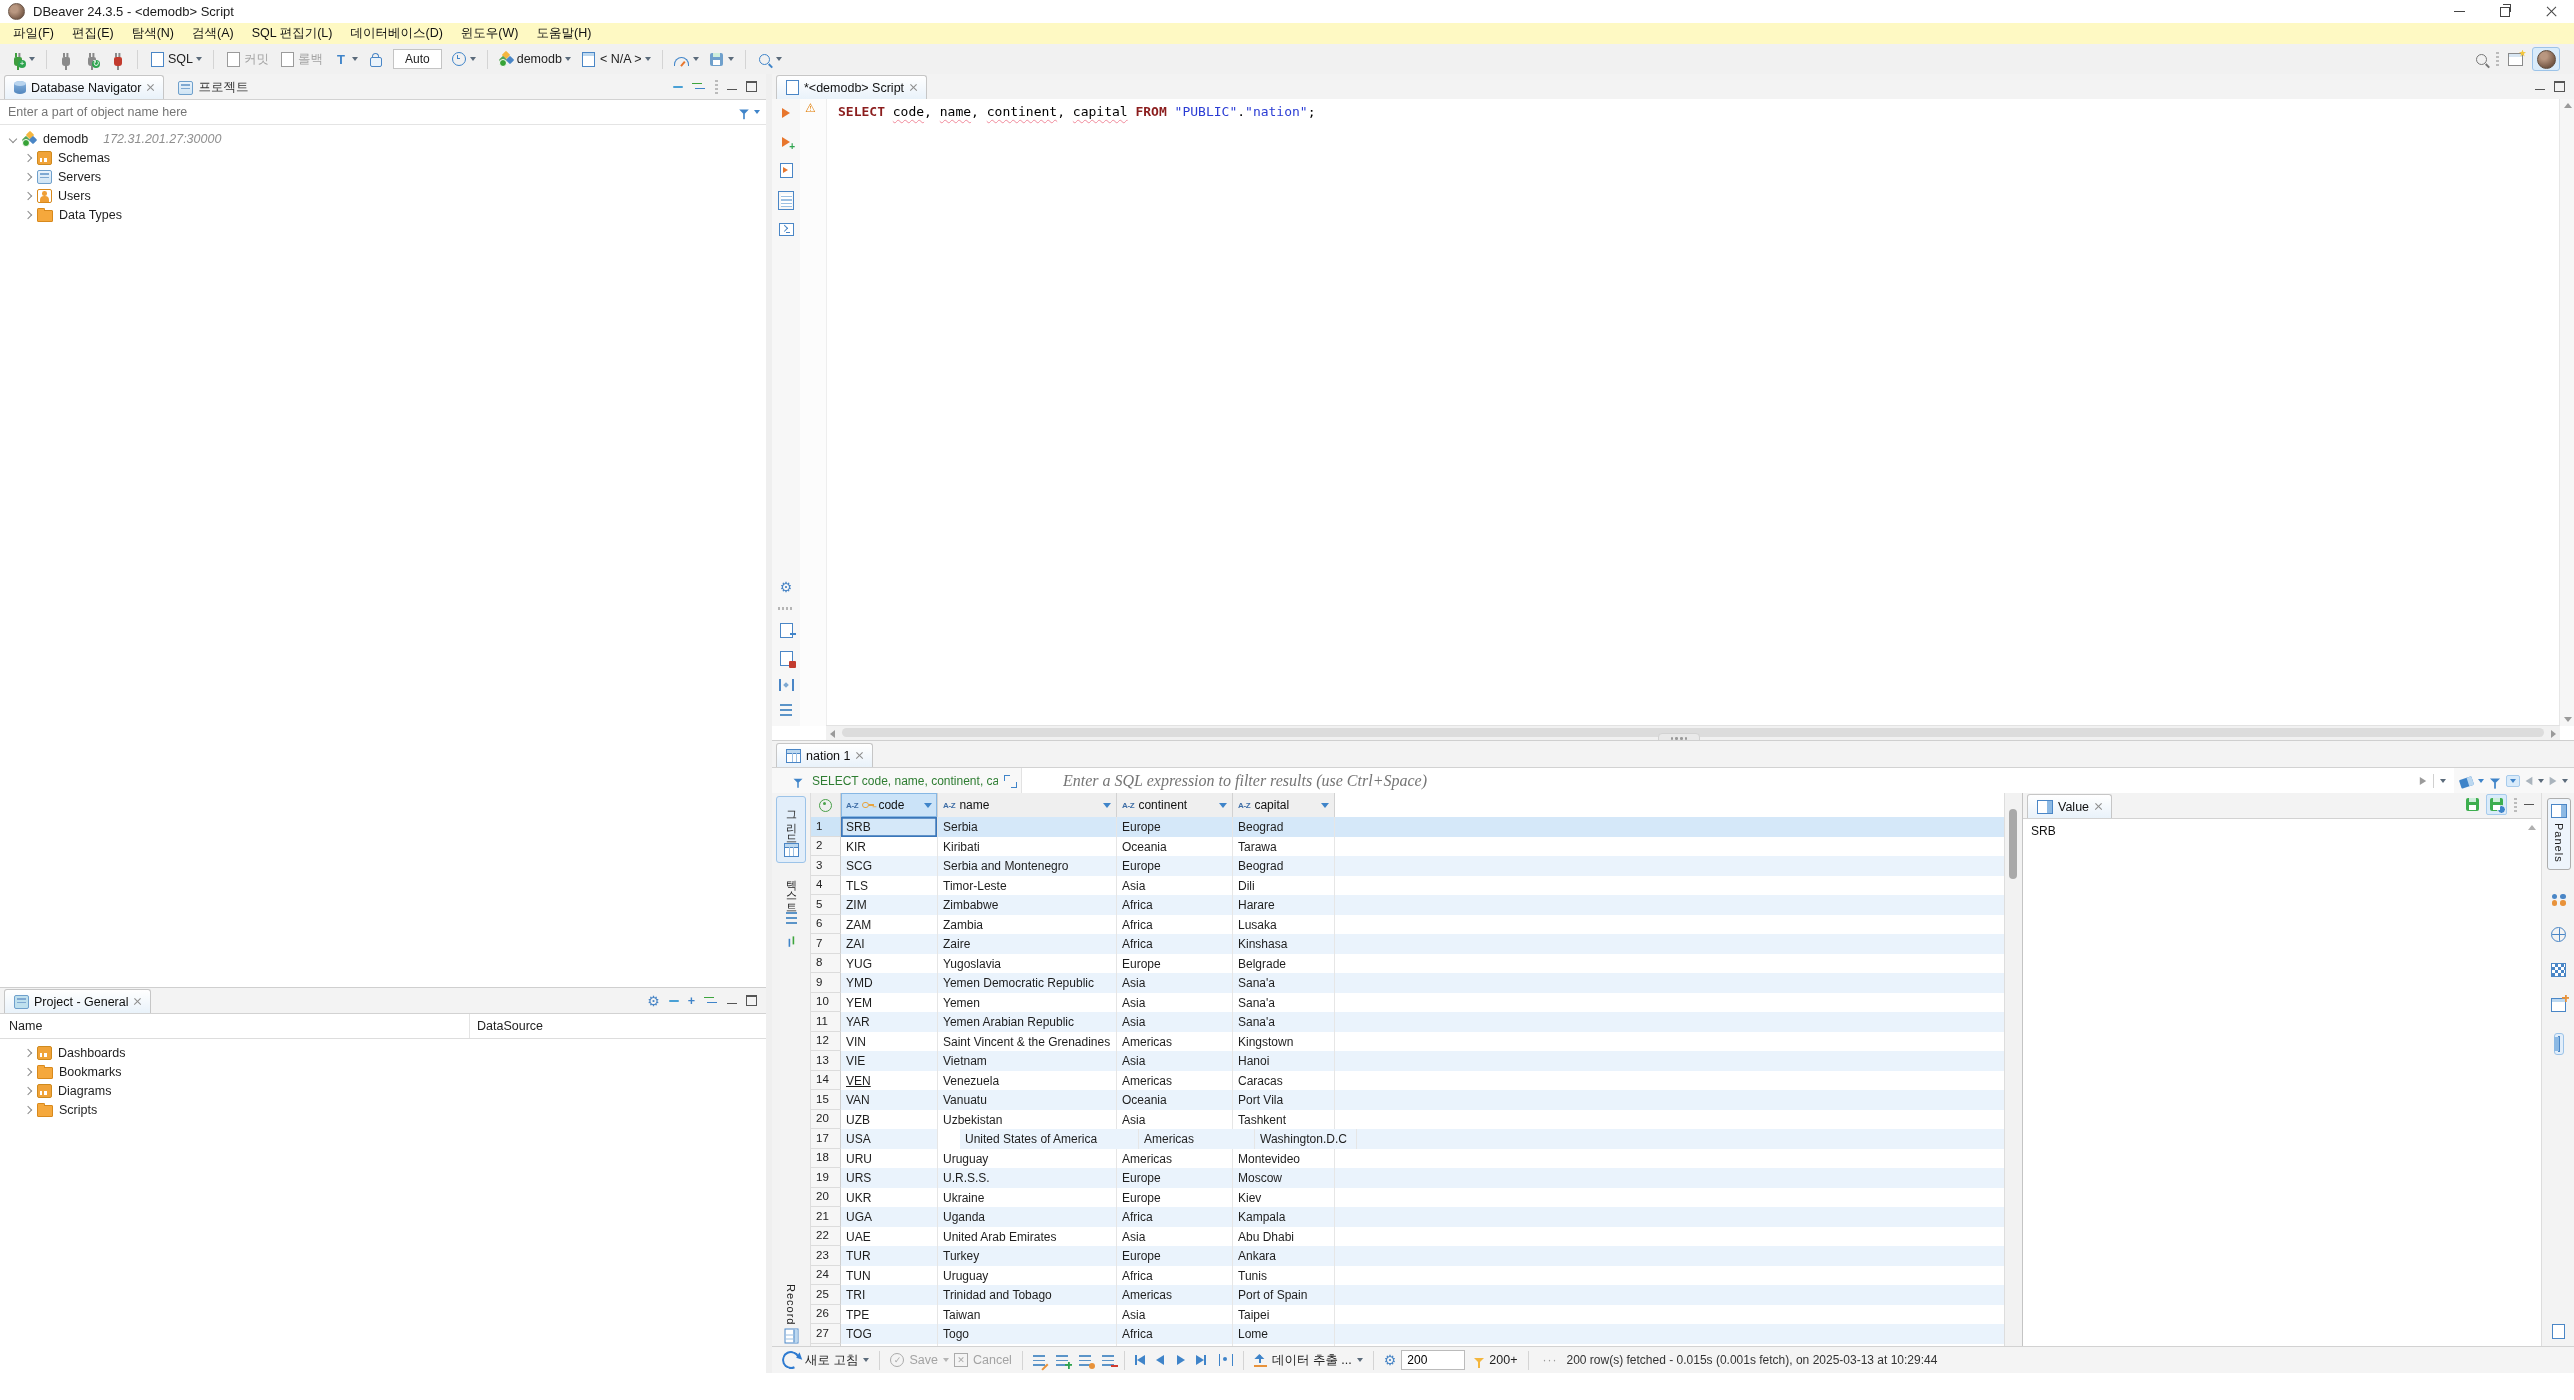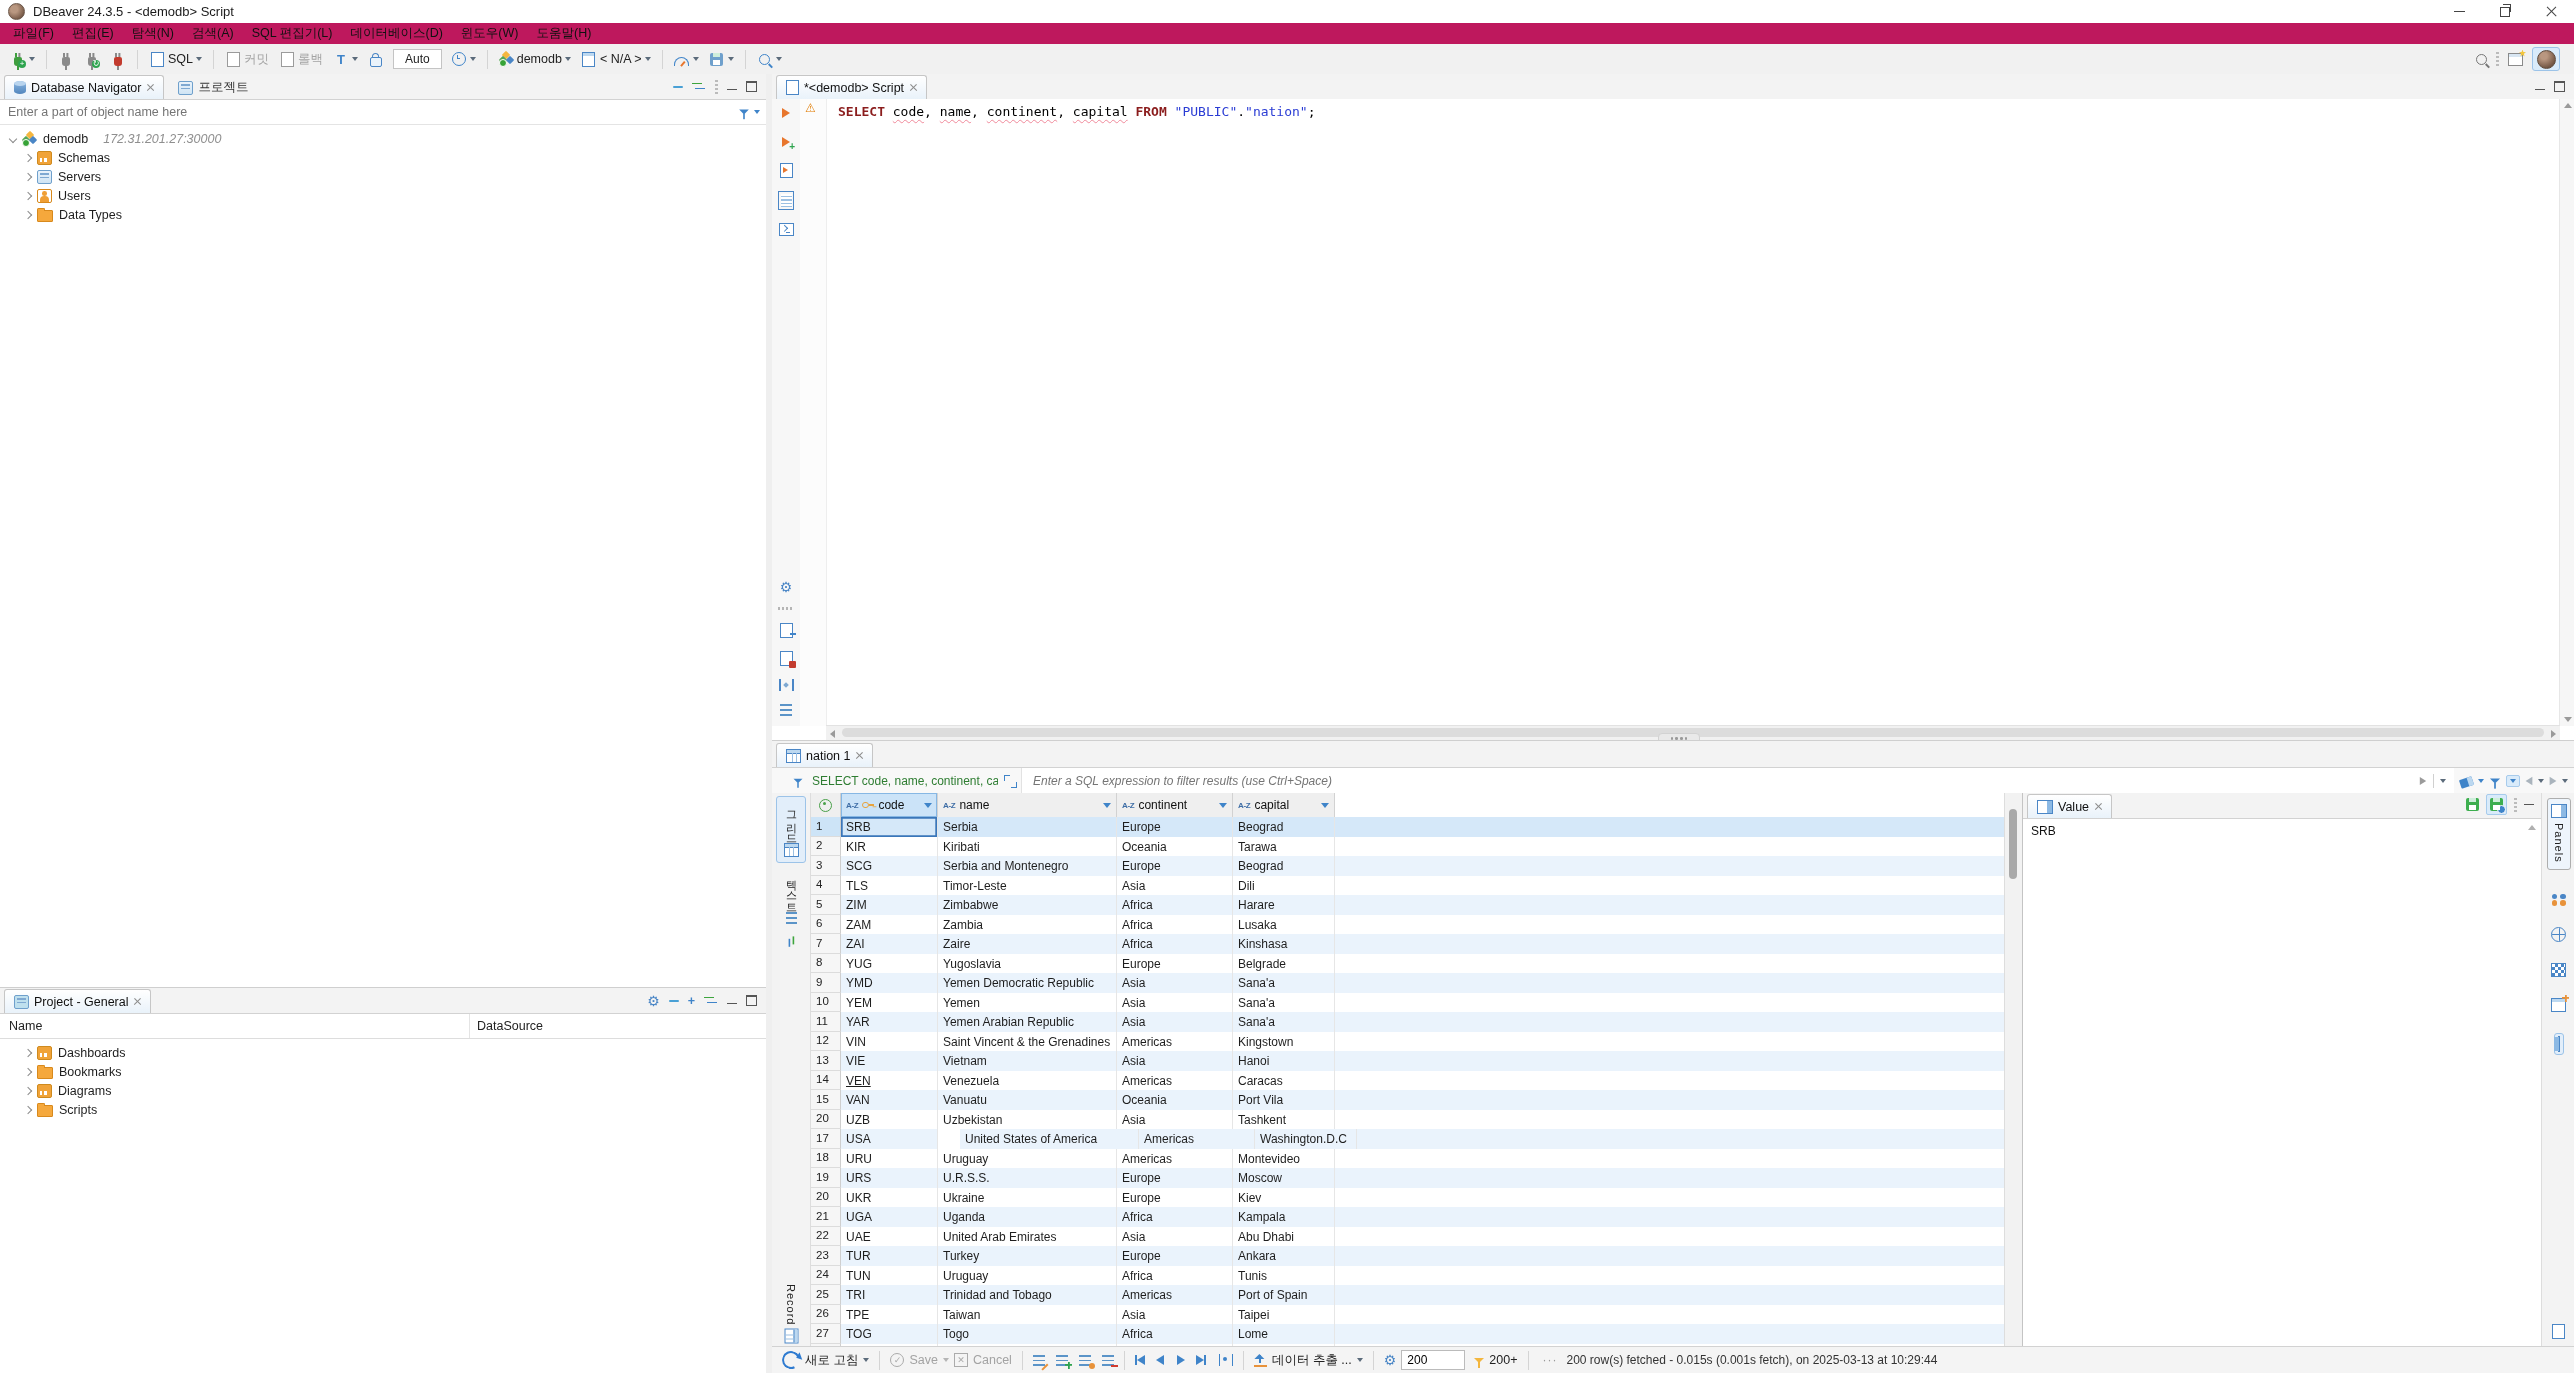--- a/index.html
+++ b/index.html
@@ -11,21 +11,21 @@
   .title-text{margin-left:8px;font-size:13px;color:#1b1b1b;}
   .win-controls{margin-left:auto;display:flex;height:100%;}
   .win-btn{width:46px;height:100%;display:flex;align-items:center;justify-content:center;}
   .minbar{width:11px;height:1.4px;background:#444;}
   .restore{width:8px;height:8px;border:1.2px solid #444;position:relative;background:#fff;}
   .restore::before{content:"";position:absolute;top:-3.6px;left:2.4px;width:7px;height:7px;border:1.2px solid #444;border-bottom:none;border-left:none;}
   .xbars{width:11px;height:11px;position:relative;}
   .xbars::before,.xbars::after{content:"";position:absolute;left:-1px;top:5px;width:13px;height:1.4px;background:#444;}
   .xbars::before{transform:rotate(45deg);}.xbars::after{transform:rotate(-45deg);}
   
-  .menubar{position:absolute;left:0;top:23px;right:0;height:21px;background:#be185d;border-bottom:1px solid #e2e2e2;display:flex;align-items:center;padding-left:4px;}
+  .menubar{position:absolute;left:0;top:23px;right:0;height:21px;background:#fef9c3;border-bottom:1px solid #e2e2e2;display:flex;align-items:center;padding-left:4px;}
   .menu-item{padding:2px 9px;font-size:12.5px;color:#111;}
   
   .toolbar{position:absolute;left:0;top:44px;right:0;height:30px;background:#f1f1f1;border-bottom:1px solid #d9d9d9;display:flex;align-items:center;padding:0 6px;gap:2px;}
   .tbtn{display:flex;align-items:center;gap:3px;padding:2px 4px;border-radius:3px;}
   .tsep{width:1px;height:19px;background:#d4d4d4;margin:0 5px;flex:none;}
   .tri{width:0;height:0;border-left:4px solid transparent;border-right:4px solid transparent;border-top:5px solid #5b6b7b;flex:none;}
   .tri.blue{border-top-color:#3f84c9;}
   .tri.sm{border-left-width:3.5px;border-right-width:3.5px;border-top-width:4.5px;}
   .lbl{font-size:12.5px;color:#222;}
   .lbl.dis{color:#a3a3a3;}
@@ -142,21 +142,21 @@
   
   .results{position:absolute;left:0;right:0;top:666px;bottom:0;background:#fff;border-top:1px solid #cfcfcf;}
   .res-tabbar{height:26px;background:#f3f3f3;border-bottom:1px solid #d2d2d2;display:flex;align-items:flex-end;}
   .res-filterbar{height:26px;background:#f8f8f8;border-bottom:1px solid #d9d9d9;display:flex;align-items:center;padding-left:20px;}
   .filter-prefix{color:#2e7d32;font-size:12px;margin:0 6px 0 8px;white-space:nowrap;overflow:hidden;max-width:186px;}
   .expand-ic{width:13px;height:13px;position:relative;flex:none;margin-right:4px;}
   .expand-ic::before,.expand-ic::after{content:"";position:absolute;width:5px;height:5px;border:1.6px solid #3f84c9;}
   .expand-ic::before{left:0;top:0;border-right:none;border-bottom:none;}
   .expand-ic::after{right:0;bottom:0;border-left:none;border-top:none;}
   .filter-input-wrap{flex:1;align-self:stretch;background:#fff;border-left:1px solid #e2e2e2;display:flex;align-items:center;padding-left:9px;}
-  .filter-input-wrap input{flex:1;border:none;outline:none;font-style:italic;color:#9a9a9a;font-size:12px;font-family:Liberation Sans, sans-serif;background:transparent;}
+  .filter-input-wrap input{flex:1;border:none;outline:none;font-style:italic;color:#9a9a9a;font-size:16px;font-family:Liberation Serif, serif;background:transparent;margin-left:30px;}
   .fi-controls{display:flex;align-items:center;gap:6px;padding-right:8px;}
   .fb-icons{display:flex;align-items:center;gap:5px;padding:0 6px;}
   .dd-hl{background:#d9ebfa;border:1px solid #a7cbec;border-radius:2px;padding:3px 3px;display:flex;}
   .eraser-ic{width:13px;height:9px;background:#3f84c9;border-radius:1px;transform:rotate(-18deg);position:relative;margin-top:2px;}
   .eraser-ic::after{content:"";position:absolute;right:0;top:0;width:5px;height:100%;background:#bcd8f0;}
   .res-main{position:absolute;left:0;right:0;top:52px;bottom:26px;display:flex;}
   .side-strip{width:38px;background:#f3f3f3;border-right:1px solid #dddddd;position:relative;flex:none;}
   .sstab{display:flex;flex-direction:column;align-items:center;gap:4px;padding:6px 0 5px;margin:3px 4px 0;border-radius:3px;}
   .sstab.sel{background:#e2eefa;border:1px solid #9cc3e8;}
   .vtext{writing-mode:vertical-rl;font-size:11px;color:#222;letter-spacing:1px;}

